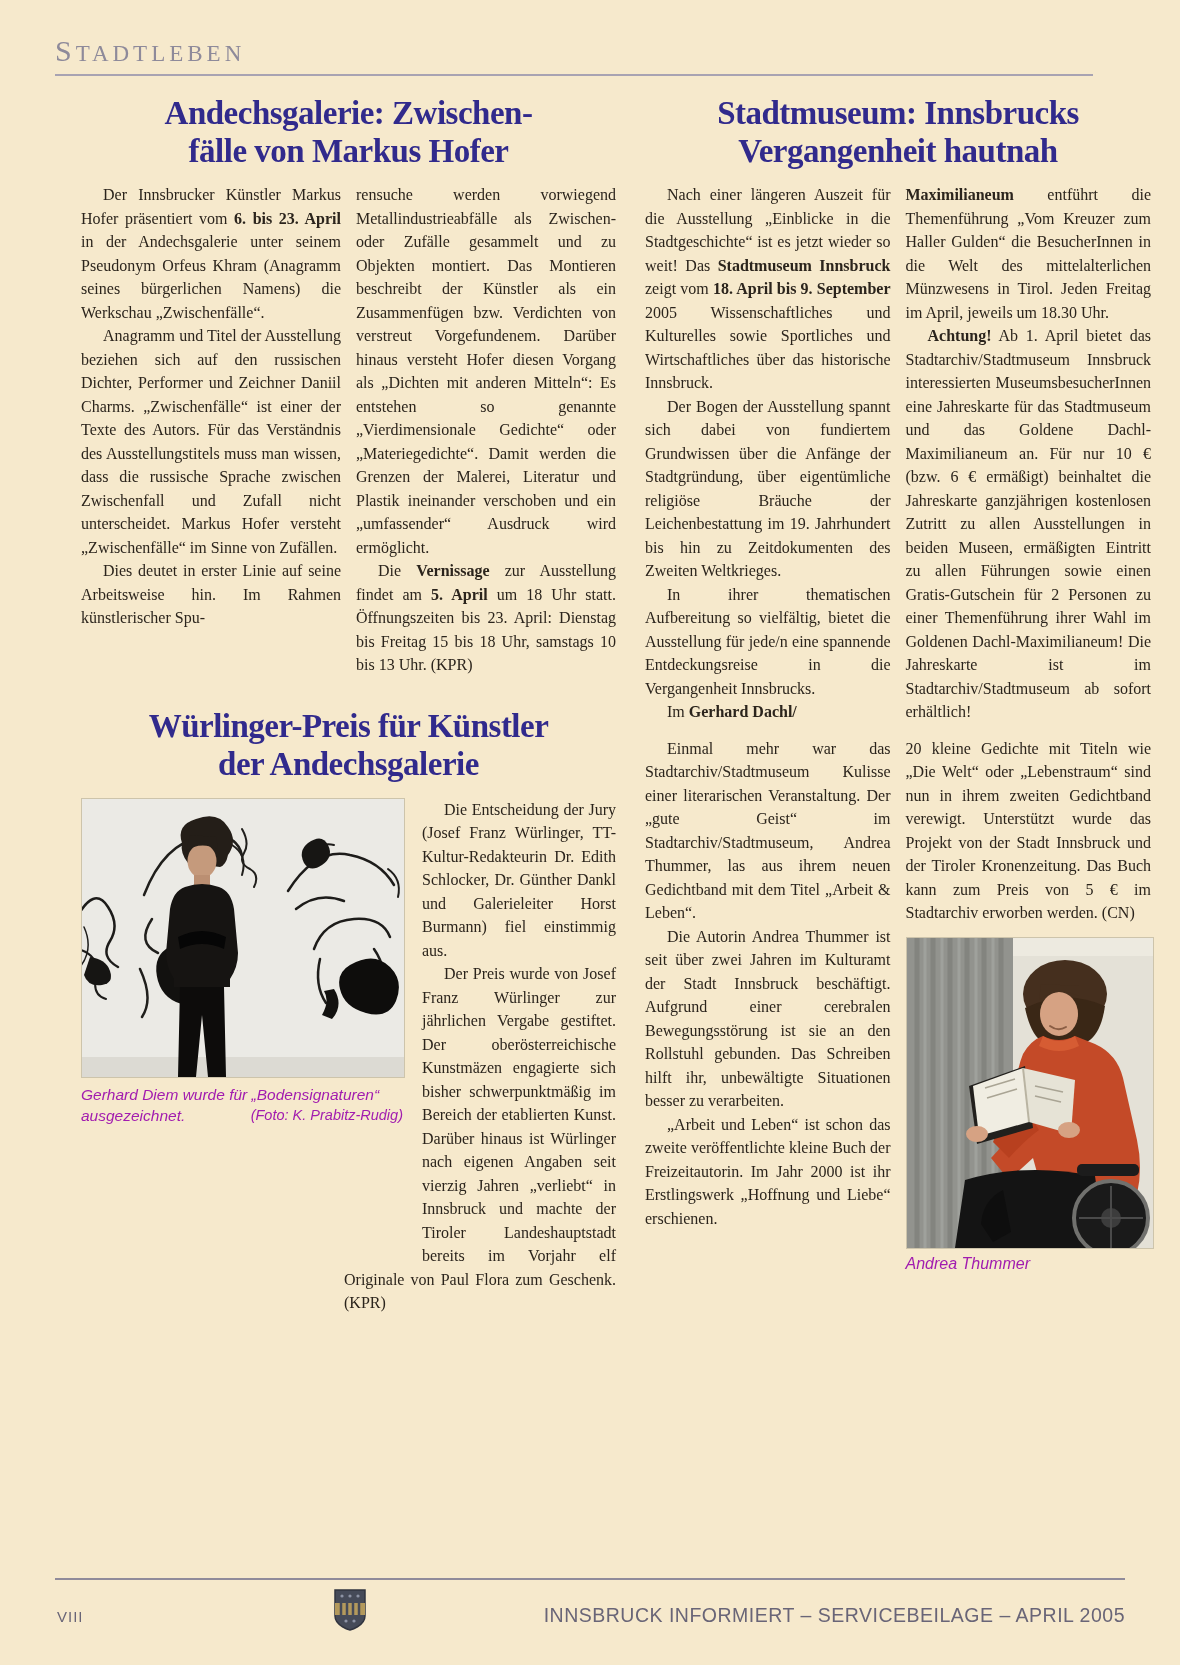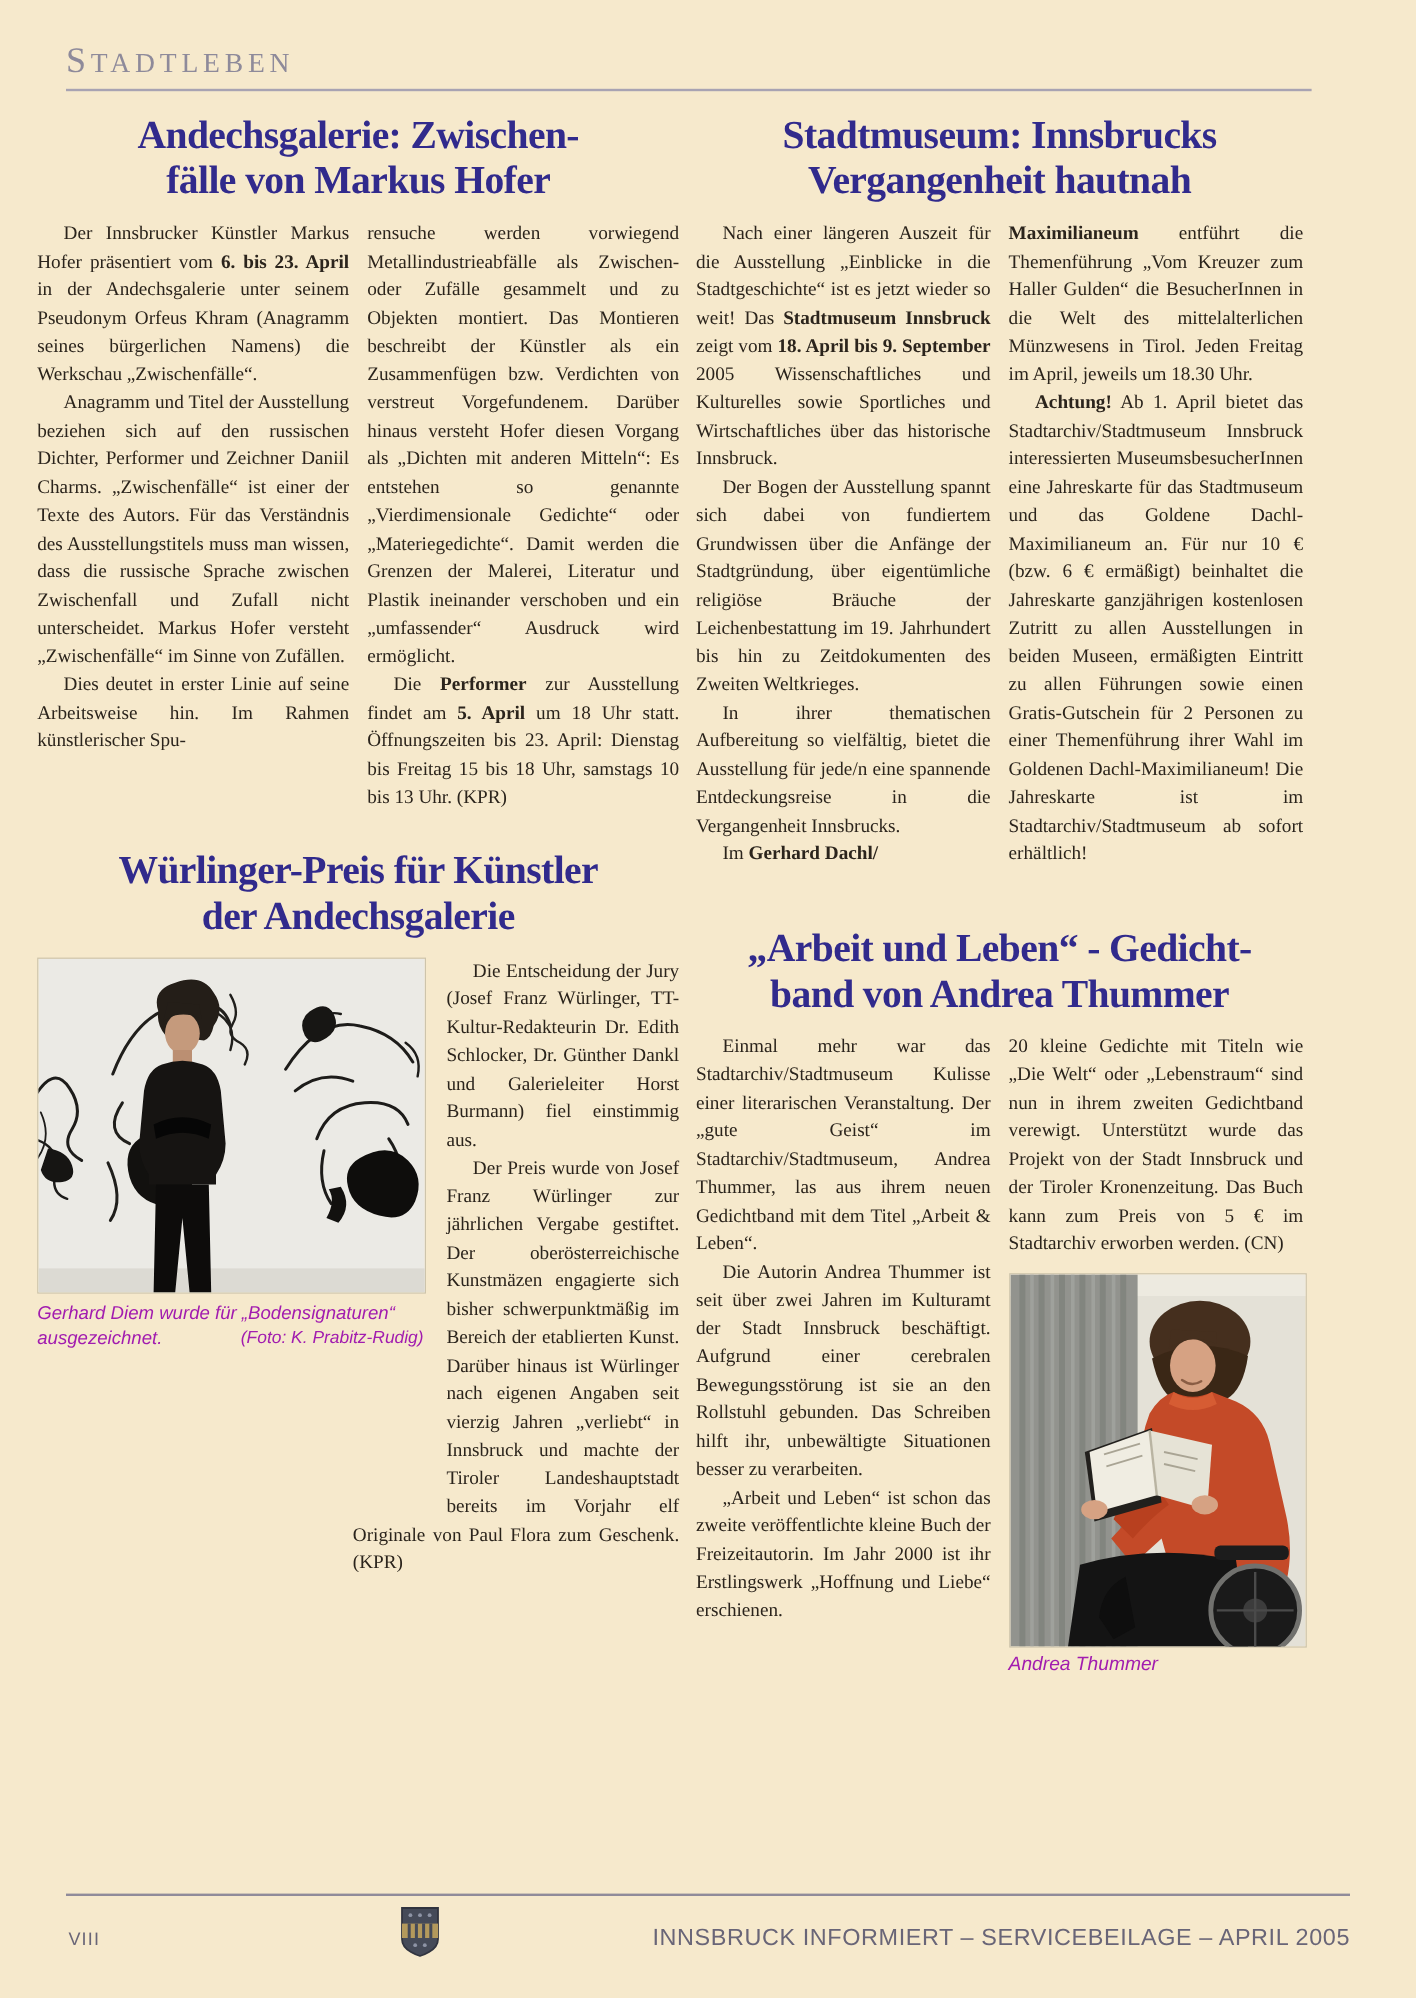--- a/index.html
+++ b/index.html
@@ -15,21 +15,21 @@
   }
   
   .page-header{padding:34px 87px 0 55px;}
   .section-label{
     font-family:"Liberation Serif","DejaVu Serif",serif;
     font-size:23px;letter-spacing:4px;color:#8e8a9a;
   }
   .section-label::first-letter{font-size:30px;}
   .header-rule{margin-top:6px;border-top:2px solid #a8a3b2;}
   
-  .content{display:flex;gap:14px;padding:0 31px;}
+  .content{display:flex;gap:29px;padding:0 81px;}
   .half-left{width:535px;flex:0 0 535px;}
   .half-right{width:506px;flex:0 0 506px;}
   .headline{
     margin:0;text-align:center;white-space:pre-line;
     font-family:"Liberation Serif","DejaVu Serif",serif;
     font-weight:bold;color:#312a8c;
     font-size:33px;line-height:38px;letter-spacing:-0.5px;
   }
   .art-1 .headline,.art-2 .headline{margin-top:18px;}
   .art-3 .headline{margin-top:30px;}
@@ -91,21 +91,21 @@
         <h2 class="headline">Andechsgalerie: Zwischen-
 fälle von Markus Hofer</h2>
         <div class="cols">
           <div class="col">
               <p class="para indent"><span>Der Innsbrucker Künstler Markus Hofer präsentiert vom </span><span class="b">6. bis 23. April</span><span> in der Andechsgalerie unter seinem Pseudonym Orfeus Khram (Anagramm seines bürgerlichen Namens) die Werkschau „Zwischenfälle“.</span></p>
               <p class="para indent"><span>Anagramm und Titel der Ausstellung beziehen sich auf den russischen Dichter, Performer und Zeichner Daniil Charms. „Zwischenfälle“ ist einer der Texte des Autors. Für das Verständnis des Ausstellungstitels muss man wissen, dass die russische Sprache zwischen Zwischenfall und Zufall nicht unterscheidet. Markus Hofer versteht „Zwischenfälle“ im Sinne von Zufällen.</span></p>
               <p class="para indent"><span>Dies deutet in erster Linie auf seine Arbeitsweise hin. Im Rahmen künstlerischer Spu-</span></p>
             </div>
           <div class="col">
               <p class="para"><span>rensuche werden vorwiegend Metallindustrieabfälle als Zwischen- oder Zufälle gesammelt und zu Objekten montiert. Das Montieren beschreibt der Künstler als ein Zusammenfügen bzw. Verdichten von verstreut Vorgefundenem. Darüber hinaus versteht Hofer diesen Vorgang als „Dichten mit anderen Mitteln“: Es entstehen so genannte „Vierdimensionale Gedichte“ oder „Materiegedichte“. Damit werden die Grenzen der Malerei, Literatur und Plastik ineinander verschoben und ein „umfassender“ Ausdruck wird ermöglicht.</span></p>
-              <p class="para indent"><span>Die </span><span class="b">Performer</span><span> zur Ausstellung findet am </span><span class="b">5. April</span><span> um 18 Uhr statt. Öffnungszeiten bis 23. April: Dienstag bis Freitag 15 bis 18 Uhr, samstags 10 bis 13 Uhr. (KPR)</span></p>
+              <p class="para indent"><span>Die </span><span class="b">Vernissage</span><span> zur Ausstellung findet am </span><span class="b">5. April</span><span> um 18 Uhr statt. Öffnungszeiten bis 23. April: Dienstag bis Freitag 15 bis 18 Uhr, samstags 10 bis 13 Uhr. (KPR)</span></p>
             </div>
         </div>
       </article>
 
       <article class="art-3">
         <h2 class="headline">Würlinger-Preis für Künstler
 der Andechsgalerie</h2>
         <div class="a3-body">
           <div class="a3-left">
             <figure class="photo-block">
@@ -180,22 +180,20 @@
               <p class="para indent"><span>Im </span><span class="b">Gerhard Dachl/</span></p>
             </div>
           <div class="col">
               <p class="para"><span class="b">Maximilianeum</span><span> entführt die Themenführung „Vom Kreuzer zum Haller Gulden“ die BesucherInnen in die Welt des mittelalterlichen Münzwesens in Tirol. Jeden Freitag im April, jeweils um 18.30 Uhr.</span></p>
               <p class="para indent"><span class="b">Achtung!</span><span> Ab 1. April bietet das Stadtarchiv/Stadtmuseum Innsbruck interessierten MuseumsbesucherInnen eine Jahreskarte für das Stadtmuseum und das Goldene Dachl-Maximilianeum an. Für nur 10 € (bzw. 6 € ermäßigt) beinhaltet die Jahreskarte ganzjährigen kostenlosen Zutritt zu allen Ausstellungen in beiden Museen, ermäßigten Eintritt zu allen Führungen sowie einen Gratis-Gutschein für 2 Personen zu einer Themenführung ihrer Wahl im Goldenen Dachl-Maximilianeum! Die Jahreskarte ist im Stadtarchiv/Stadtmuseum ab sofort erhältlich!</span></p>
             </div>
         </div>
       </article>
 
       <article class="art-4">
-        <h2 class="headline">„Arbeit und Leben“ - Gedicht-
-band von Andrea Thummer</h2>
         <div class="cols">
           <div class="col">
               <p class="para indent"><span>Einmal mehr war das Stadtarchiv/Stadtmuseum Kulisse einer literarischen Veranstaltung. Der „gute Geist“ im Stadtarchiv/Stadtmuseum, Andrea Thummer, las aus ihrem neuen Gedichtband mit dem Titel „Arbeit &amp; Leben“.</span></p>
               <p class="para indent"><span>Die Autorin Andrea Thummer ist seit über zwei Jahren im Kulturamt der Stadt Innsbruck beschäftigt. Aufgrund einer cerebralen Bewegungsstörung ist sie an den Rollstuhl gebunden. Das Schreiben hilft ihr, unbewältigte Situationen besser zu verarbeiten.</span></p>
               <p class="para indent"><span>„Arbeit und Leben“ ist schon das zweite veröffentlichte kleine Buch der Freizeitautorin. Im Jahr 2000 ist ihr Erstlingswerk „Hoffnung und Liebe“ erschienen.</span></p>
             </div>
           <div class="col">
             <div>
                 <p class="para"><span>20 kleine Gedichte mit Titeln wie „Die Welt“ oder „Lebenstraum“ sind nun in ihrem zweiten Gedichtband verewigt. Unterstützt wurde das Projekt von der Stadt Innsbruck und der Tiroler Kronenzeitung. Das Buch kann zum Preis von 5 € im Stadtarchiv erworben werden. (CN)</span></p>
               </div>

